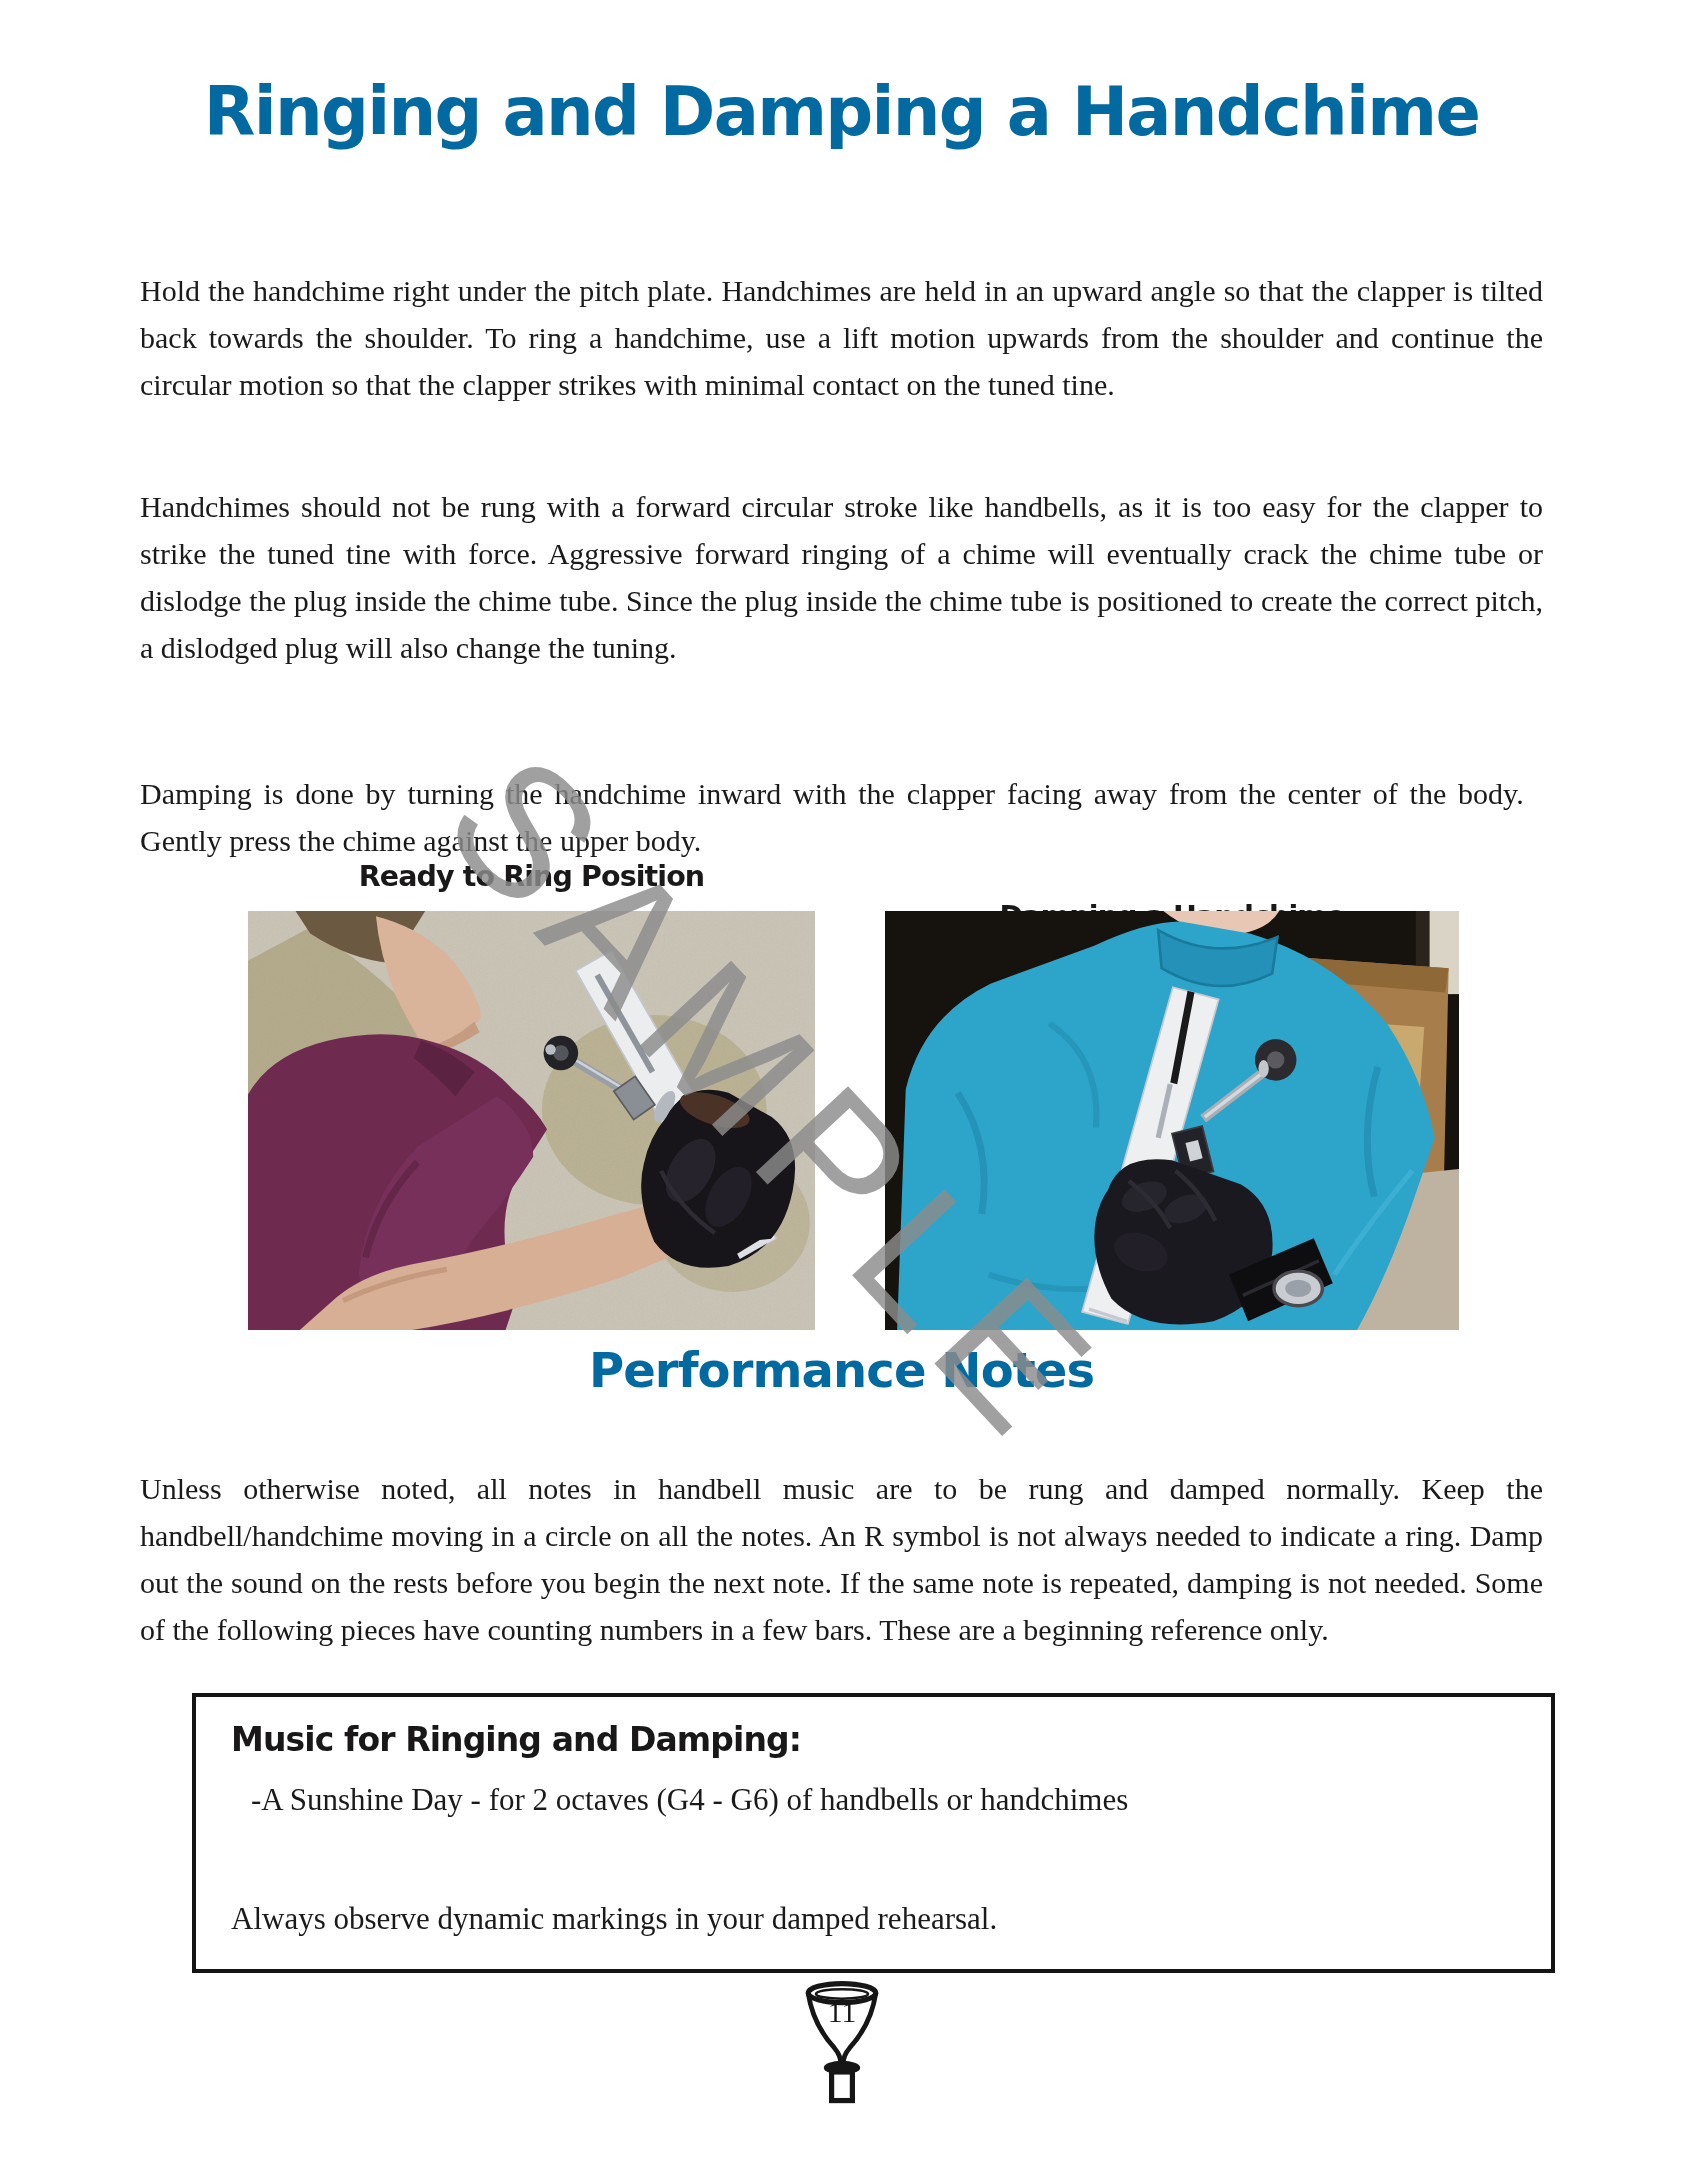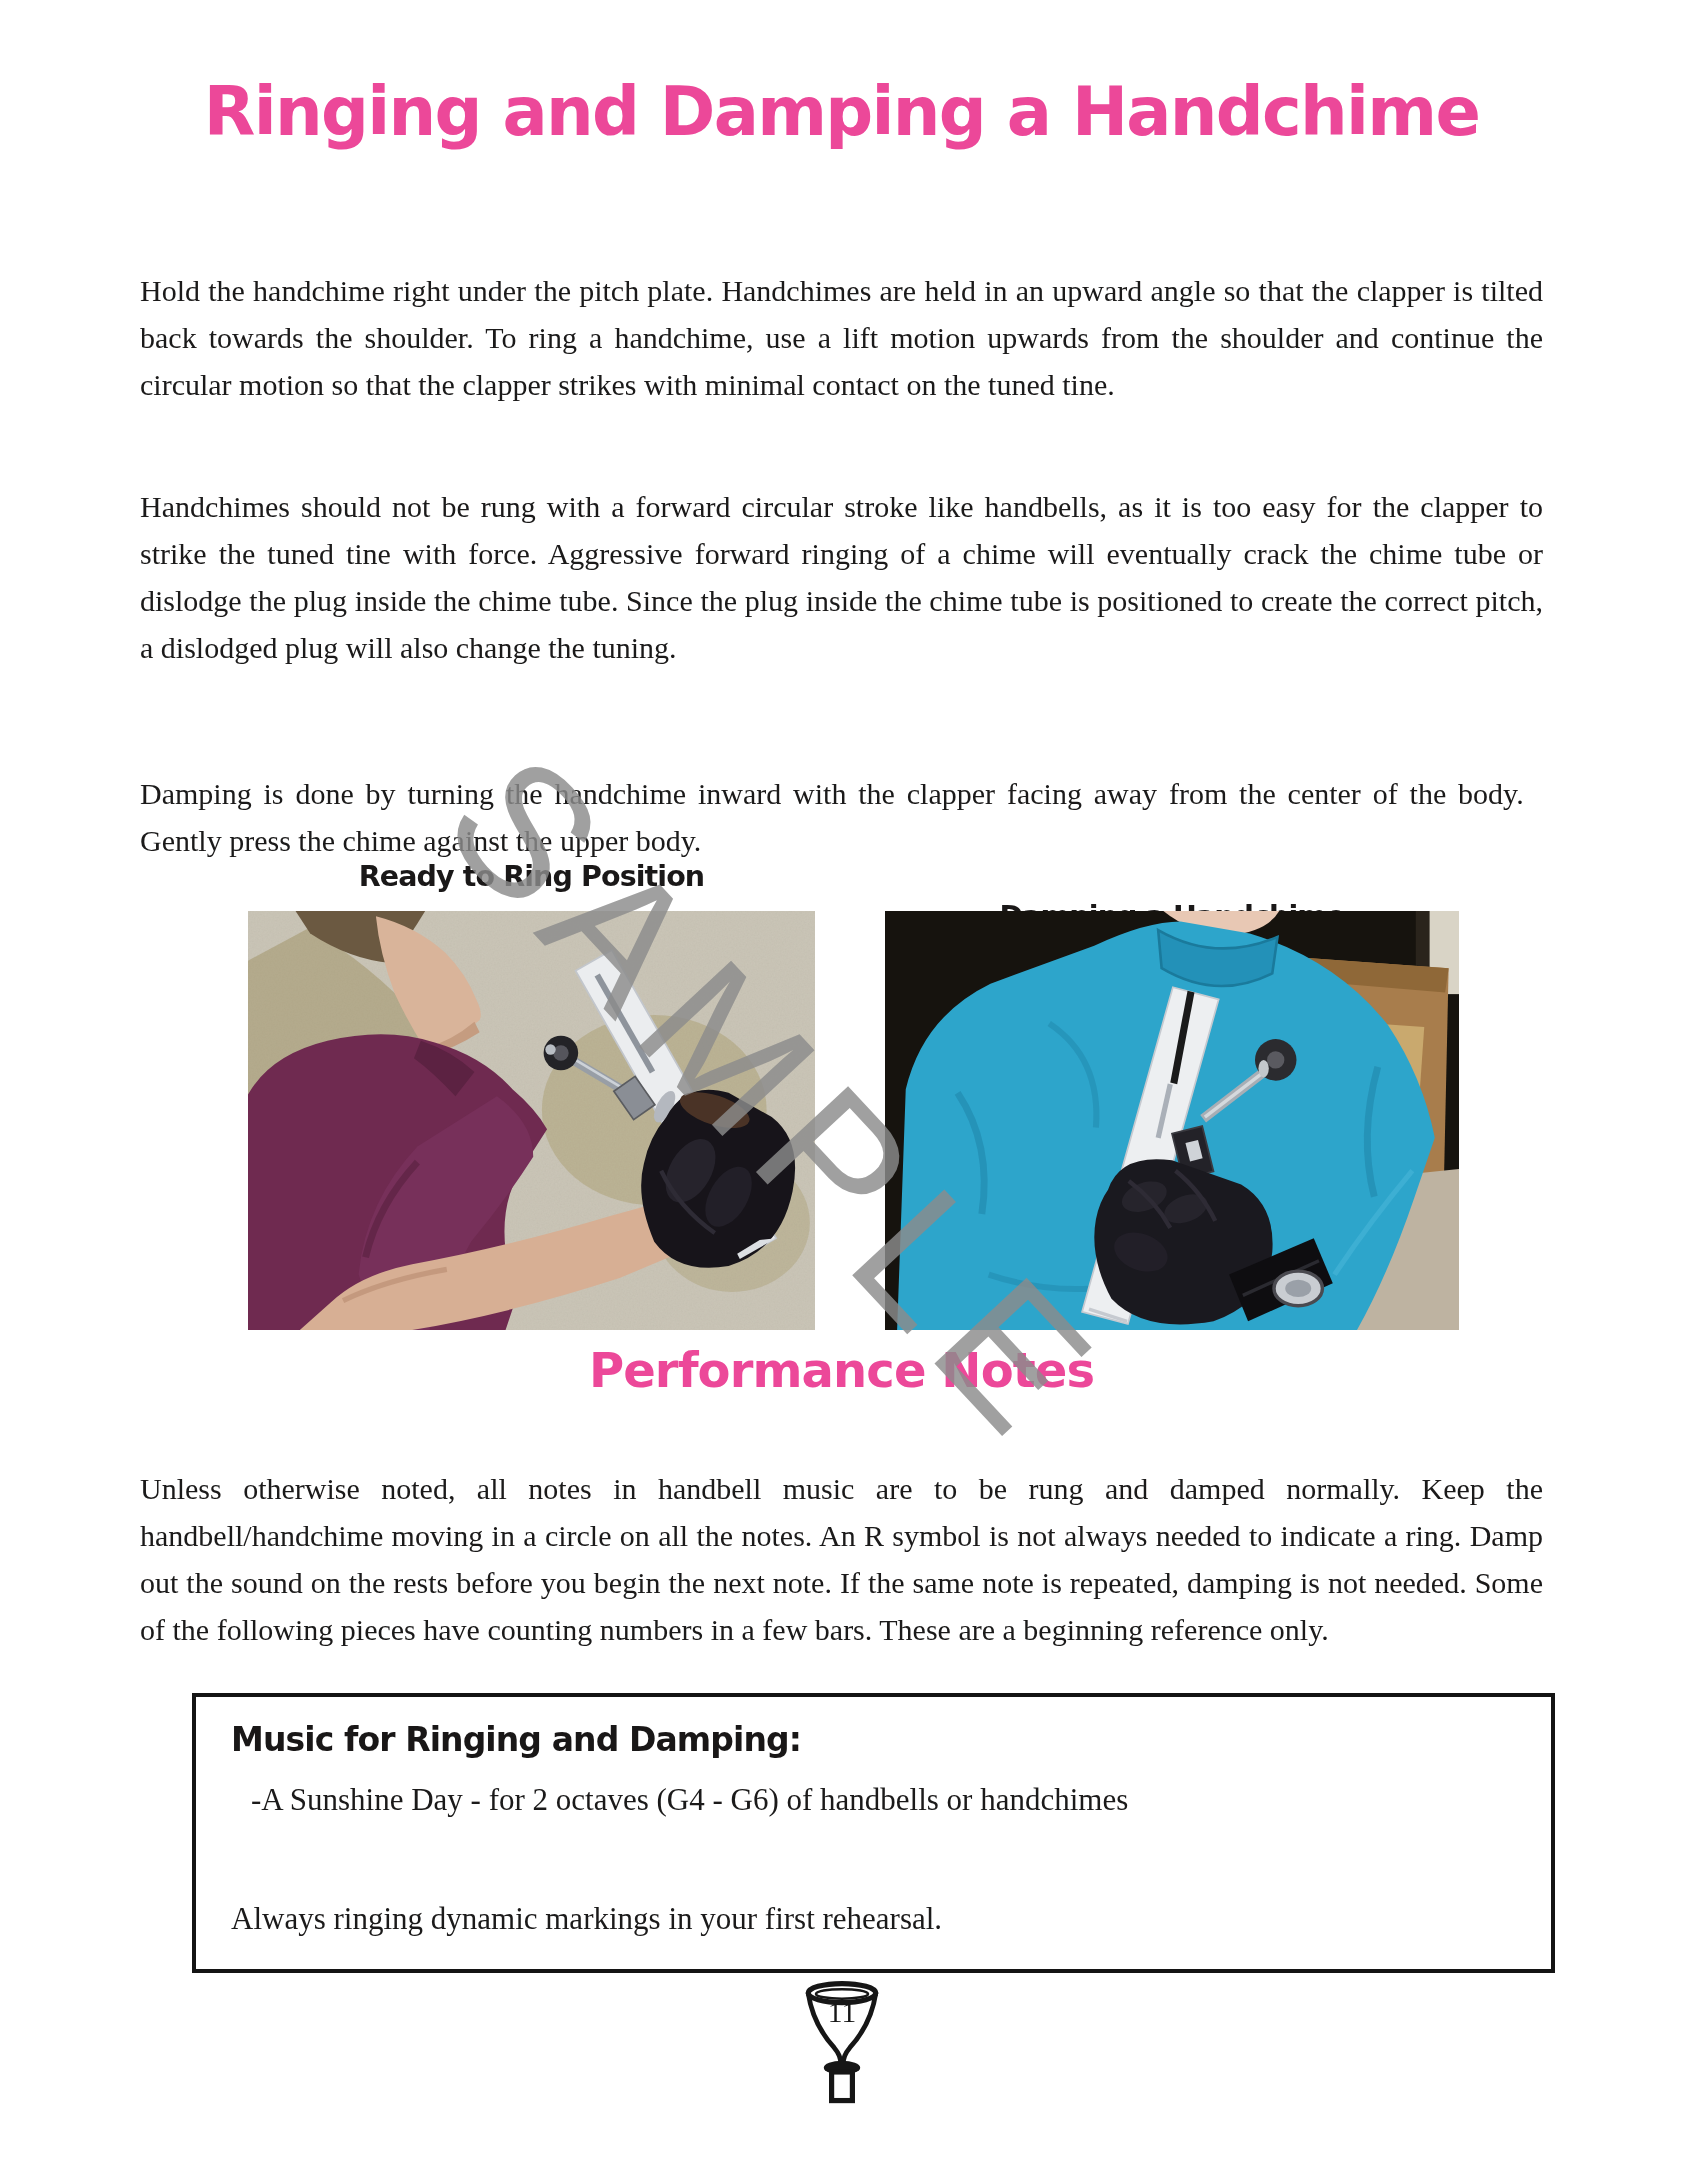--- a/index.html
+++ b/index.html
@@ -8,21 +8,21 @@
     width:1683px;height:2177px;
     background:#ffffff;
     overflow:hidden;
     font-family:"Liberation Serif", serif;
     color:#181818;
   }
   
   .display{
     font-family:"DejaVu Sans", sans-serif;
     font-weight:700;
-    color:#ec4899;
+    color:#0369a1;
   }
   .title{
     position:absolute;left:0;right:0;top:73px;
     text-align:center;
     font-size:67px;letter-spacing:-1.7px;
   }
   .pn-heading{
     position:absolute;left:0;right:0;top:1342px;
     text-align:center;
     font-size:48px;letter-spacing:-0.9px;
@@ -217,21 +217,21 @@
       <ellipse cx="478" cy="436" rx="15" ry="10" fill="#9aa0a8"></ellipse>
     </svg>
   </div>
 
   <div class="pn-heading display">Performance Notes</div>
   <p class="para p4">Unless otherwise noted, all notes in handbell music are to be rung and damped normally. Keep the handbell/handchime moving in a circle on all the notes. An R symbol is not always needed to indicate a ring. Damp out the sound on the rests before you begin the next note. If the same note is repeated, damping is not needed. Some of the following pieces have counting numbers in a few bars. These are a beginning reference only.</p>
 
   <div class="music-box">
     <div class="mb-heading">Music for Ringing and Damping:</div>
     <div class="mb-item mb-item1">-A Sunshine Day - for 2 octaves (G4 - G6) of handbells or handchimes</div>
-    <div class="mb-item mb-note">Always ringing dynamic markings in your first rehearsal.</div>
+    <div class="mb-item mb-note">Always observe dynamic markings in your damped rehearsal.</div>
   </div>
 
   <div class="bell">
     <svg viewBox="0 0 90 144">
       <path d="M6,15 C11,48 26,67 36,78 C42,85 43,90 44,97 L46,97 C47,90 48,85 54,78 C64,67 79,48 84,15 Z" fill="#ffffff" stroke="#161616" stroke-width="5.5" stroke-linejoin="round"></path>
       <ellipse cx="45" cy="15" rx="39" ry="11" fill="#ffffff" stroke="#161616" stroke-width="6"></ellipse>
       <ellipse cx="45" cy="16" rx="30" ry="5.5" fill="none" stroke="#161616" stroke-width="3"></ellipse>
       <ellipse cx="45" cy="101" rx="21" ry="8" fill="#161616"></ellipse>
       <rect x="33" y="106" width="24" height="33" fill="#ffffff" stroke="#161616" stroke-width="6"></rect>
       <text x="45" y="48" text-anchor="middle" font-family="Liberation Serif, serif" font-size="34" fill="#161616">11</text>

